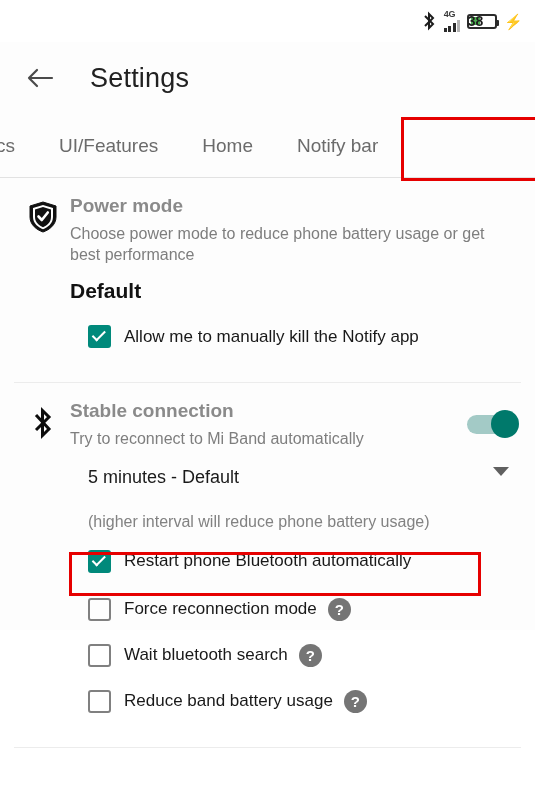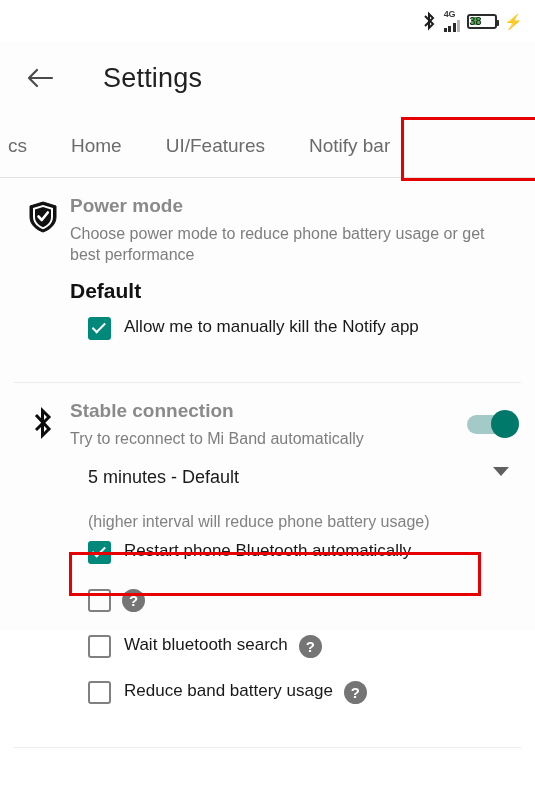--- a/index.html
+++ b/index.html
@@ -30,51 +30,51 @@
   .batt {
     position: relative; width: 30px; height: 15px; border: 2px solid #2b2b2b;
     border-radius: 3px; display: flex; align-items: center; padding: 1.5px;
   }
   .batt:after {
     content:""; position: absolute; right: -4px; top: 4px; width: 2.5px; height: 6px;
     background: #2b2b2b; border-radius: 0 1px 1px 0;
   }
   .batt .fill { background: #4caf50; height: 100%; border-radius: 1px; display: flex;
     align-items: center; justify-content: center; }
-  .batt .pct { font-size: 11px; color: #1d1d1d; font-weight: normal; }
+  .batt .pct { font-size: 14px; color: #1d1d1d; font-weight: bold; }
   .bolt { font-size: 15px; color: #1d1d1d; line-height: 1; }
 
   
-  .appbar { height: 72px; display: flex; align-items: center; padding-left: 18px; background: #fdfdfd; gap: 13px; }
+  .appbar { height: 72px; display: flex; align-items: center; padding-left: 18px; background: #fdfdfd; }
   .back-btn { width: 44px; height: 44px; display: flex; align-items: center; justify-content: center; cursor: pointer; }
   .title { font-size: 27px; color: #212121; margin-left: 28px; letter-spacing: .2px; }
 
   
   .tabs {
     position: relative; height: 64px; display: flex; align-items: center;
     background: #fdfdfd; border-bottom: 1px solid #e2e2e2;
-    padding-left: 12px; white-space: nowrap;
+    padding-left: 0; white-space: nowrap;
   }
   .tab { font-size: 19px; color: #6b6b6b; padding: 0 22px; cursor: pointer; }
   .tab.first { padding-left: 0; margin-left: -4px; }
   .tab.active { color: #1d1d1d; }
 
   
   .section { padding: 16px 0 8px 0; }
   .row { display: flex; padding: 0 16px; }
   .lead-icon { width: 54px; min-width: 54px; display: flex; justify-content: center; padding-top: 6px; }
   .row-body { flex: 1; padding-right: 6px; }
   .sec-title { font-size: 19px; font-weight: bold; color: #8a8a8a; line-height: 1.3; }
   .sec-desc { font-size: 16px; color: #7e7e7e; line-height: 1.35; margin-top: 4px; }
   .sec-value { font-size: 21px; font-weight: bold; color: #121212; margin-top: 13px; }
 
   .divider { height: 1px; background: #ececec; margin: 17px 14px 0 14px; }
 
   
-  .check-row { display: flex; align-items: flex-start; padding: 0 16px 0 88px; height: 40px; cursor: pointer; }
+  .check-row { display: flex; align-items: center; padding: 0 16px 0 88px; height: 40px; cursor: pointer; }
   .cb {
     width: 23px; height: 23px; min-width: 23px; border-radius: 3px;
     display: flex; align-items: center; justify-content: center;
   }
   .cb.on { background: #00897b; }
   .cb.off { border: 2px solid #808080; background: transparent; }
   .cb .tick { width: 13px; height: 7px; border-left: 2.6px solid #fff; border-bottom: 2.6px solid #fff;
     transform: rotate(-45deg) translate(1px,-2px); }
   .cb-label { font-size: 17px; color: #191919; margin-left: 13px; }
   .help {
@@ -132,22 +132,22 @@
     <span class="back-btn">
       <svg width="28" height="24" viewBox="0 0 28 24">
         <path d="M26 12 H3 M11 4 L3 12 L11 20" fill="none" stroke="#4a4a4a" stroke-width="2.2" stroke-linecap="round" stroke-linejoin="round"></path>
       </svg>
     </span>
     <span class="title">Settings</span>
   </div>
 
   <div class="tabs">
     <span class="tab first">cs</span>
+    <span class="tab">UI/Features</span>
     <span class="tab">Home</span>
-    <span class="tab">UI/Features</span>
     <span class="tab">Notify bar</span>
   </div>
 
   <div class="section">
     <div class="row">
       <span class="lead-icon">
         <svg width="30" height="34" viewBox="0 0 30 34">
           <path d="M15 2 L28 6 V17 C28 25 21 30 15 32 C9 30 2 25 2 17 V6 Z" fill="#111111" stroke="#111111" stroke-width="1"></path>
           <path d="M15 5 L25 8 V17 C25 23.5 19.5 27.5 15 29.2 C10.5 27.5 5 23.5 5 17 V8 Z" fill="#ffffff"></path>
           <path d="M15 7 L23 9.6 V17 C23 22.4 18.7 25.8 15 27.2 C11.3 25.8 7 22.4 7 17 V9.6 Z" fill="#111111"></path>
@@ -196,20 +196,21 @@
 
     <div class="check-row" style="margin-top:10px">
       <span class="cb on">
           <span class="tick"></span>
         </span>
       <span class="cb-label">Restart phone Bluetooth automatically</span>
     </div>
 
     <div class="check-row" style="margin-top:8px">
       <span class="cb off"></span>
+      <span class="cb-label">Force reconnection mode</span>
       <span class="help">?</span>
     </div>
 
     <div class="check-row" style="margin-top:6px">
       <span class="cb off"></span>
       <span class="cb-label">Wait bluetooth search</span>
       <span class="help">?</span>
     </div>
 
 

